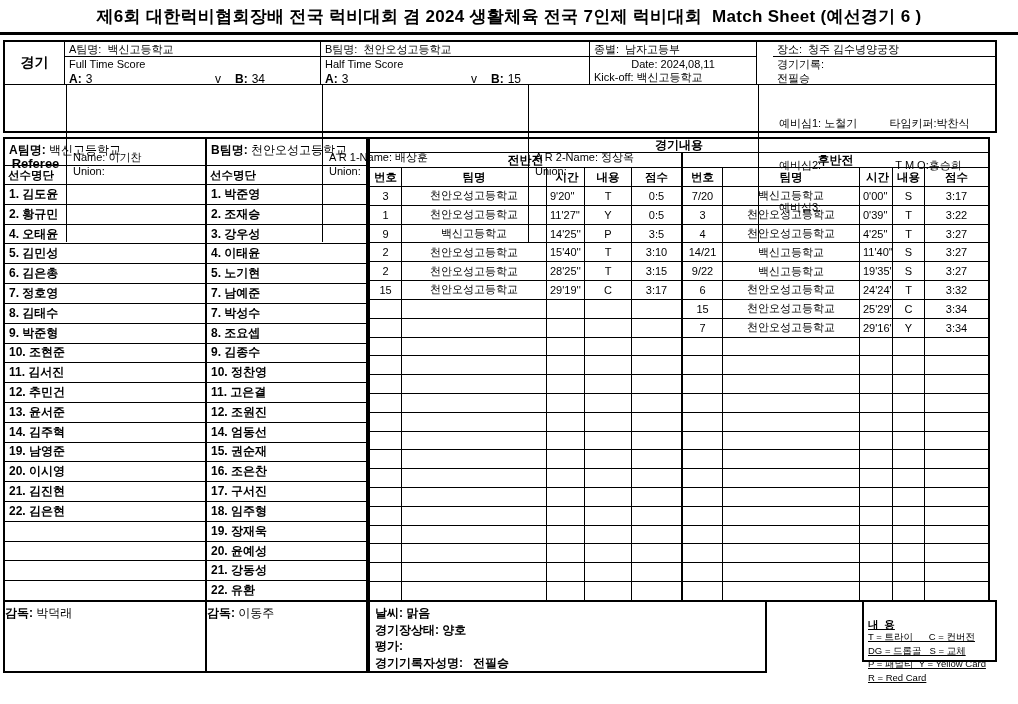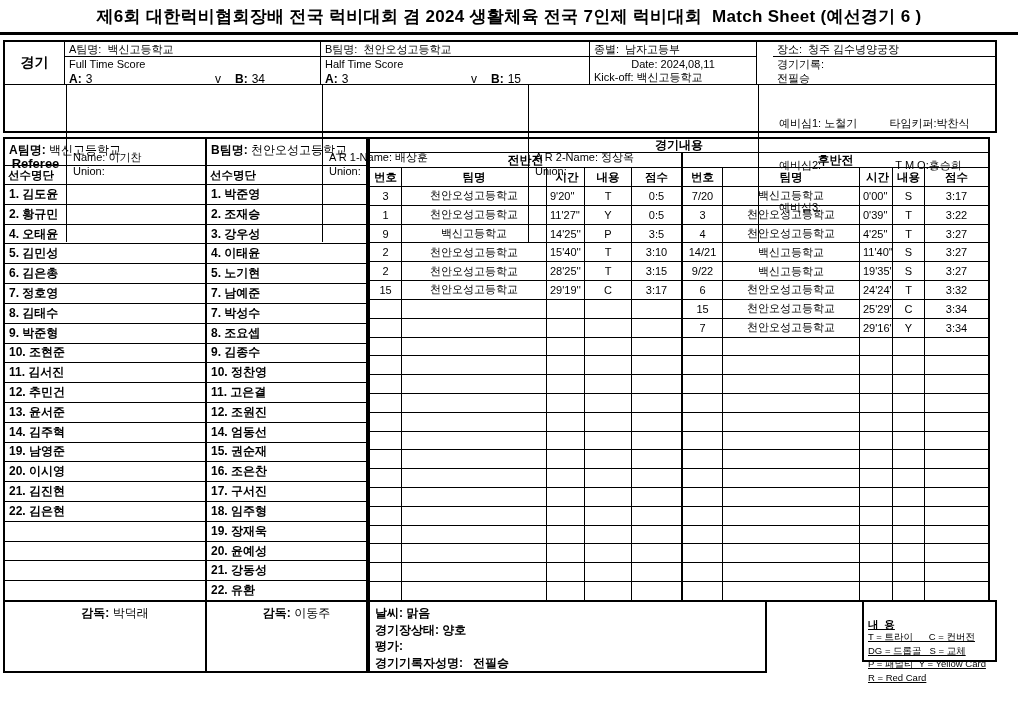--- a/index.html
+++ b/index.html
@@ -51,21 +51,21 @@
   .r-col-b { flex:1; }
   .r-tname { height:27px; border-bottom:1px solid #000; padding:3px 0 0 4px;
              font-size:12px; white-space:pre; }
   .r-tname b { font-weight:bold; }
   .r-squad { height:19px; border-bottom:1px solid #000; font-weight:bold;
              font-size:11.5px; padding-left:3px; display:flex; align-items:center; }
   .r-body { flex:1; display:flex; flex-direction:column; border-bottom:2px solid #000; }
   .r-row { flex:1; border-bottom:1px solid #000; display:flex; align-items:center;
            padding-left:4px; font-size:12px; font-weight:bold; min-height:0; }
   .r-row:last-child { border-bottom:none; }
-  .r-coach { height:69px; padding:3px 0 0 20px; font-size:12px; white-space:pre;text-align:center; }
+  .r-coach { height:69px; padding:3px 0 0 0; font-size:12px; white-space:pre; }
   .r-coach b { font-weight:bold; }
 
   
   .match { left:368px; top:137px; width:622px; height:465px; border:2px solid #000;
            display:flex; flex-direction:column; }
   .m-title { height:14px; border-bottom:1px solid #000; text-align:center;
              font-size:12px; font-weight:bold; line-height:12px; }
   .m-halves { height:15px; border-bottom:1px solid #000; display:flex;
               font-size:12px; font-weight:bold; }
   .mh-l { width:313px; border-right:2px solid #000; text-align:center; line-height:14px; }

